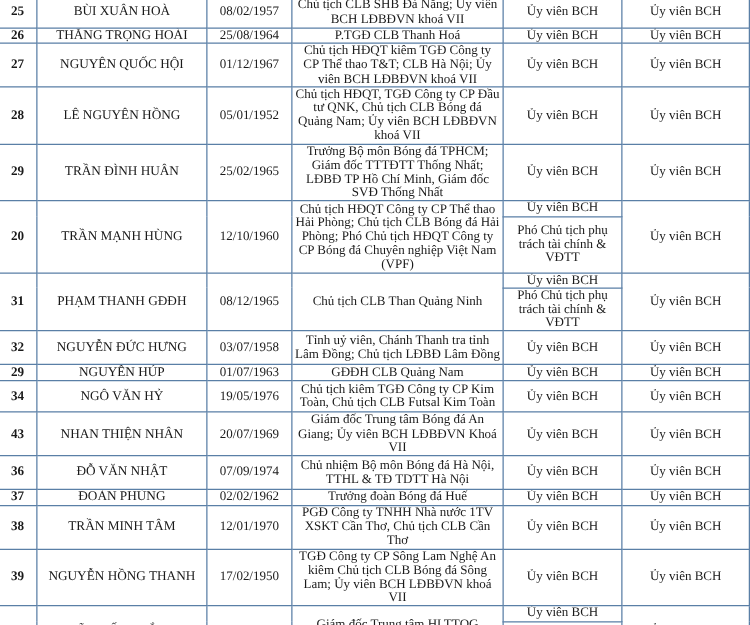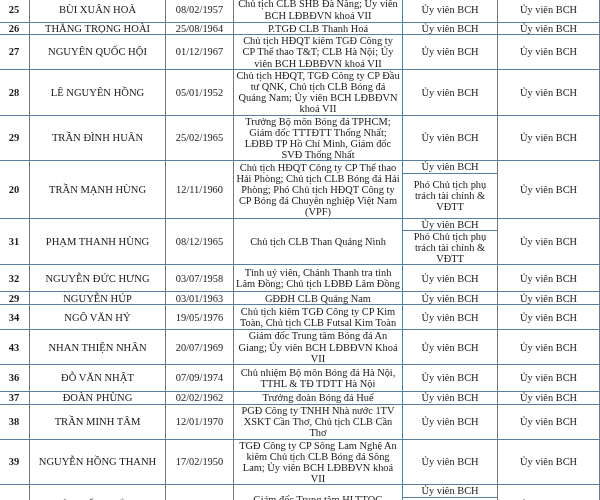--- a/index.html
+++ b/index.html
@@ -61,51 +61,51 @@
         <td class="stt">29</td>
         <td class="name">TRẦN ĐÌNH HUÂN</td>
         <td class="dob">25/02/1965</td>
         <td class="pos">Trưởng Bộ môn Bóng đá TPHCM; Giám đốc TTTĐTT Thống Nhất; LĐBĐ TP Hồ Chí Minh, Giám đốc SVĐ Thống Nhất</td>
         <td class="role">Ủy viên BCH</td>
         <td class="role">Ủy viên BCH</td>
       </tr>
       <tr style="height: 12px;">
         <td class="stt" rowspan="2">20</td>
         <td class="name" rowspan="2">TRẦN MẠNH HÙNG</td>
-        <td class="dob" rowspan="2">12/11/1960</td>
+        <td class="dob" rowspan="2">12/10/1960</td>
         <td class="pos" rowspan="2">Chủ tịch HĐQT Công ty CP Thể thao Hải Phòng; Chủ tịch CLB Bóng đá Hải Phòng; Phó Chủ tịch HĐQT Công ty CP Bóng đá Chuyên nghiệp Việt Nam (VPF)</td>
         <td class="role">Ủy viên BCH</td>
         <td class="role" rowspan="2">Ủy viên BCH</td>
       </tr>
       <tr style="height: 45px;">
         <td class="role">Phó Chủ tịch phụ trách tài chính &amp; VĐTT</td>
       </tr>
       <tr style="height: 12px;">
         <td class="stt" rowspan="2">31</td>
-        <td class="name" rowspan="2">PHẠM THANH HÙNG</td>
+        <td class="name" rowspan="2">PHẠM THANH GĐĐH</td>
         <td class="dob" rowspan="2">08/12/1965</td>
         <td class="pos" rowspan="2">Chủ tịch CLB Than Quảng Ninh</td>
         <td class="role">Ủy viên BCH</td>
         <td class="role" rowspan="2">Ủy viên BCH</td>
       </tr>
       <tr style="height: 29px;">
         <td class="role">Phó Chủ tịch phụ trách tài chính &amp; VĐTT</td>
       </tr>
       <tr style="height: 27px;">
         <td class="stt">32</td>
         <td class="name">NGUYỄN ĐỨC HƯNG</td>
         <td class="dob">03/07/1958</td>
         <td class="pos">Tỉnh uỷ viên, Chánh Thanh tra tỉnh Lâm Đồng; Chủ tịch LĐBĐ Lâm Đồng</td>
         <td class="role">Ủy viên BCH</td>
         <td class="role">Ủy viên BCH</td>
       </tr>
       <tr style="height: 13px;">
         <td class="stt">29</td>
         <td class="name">NGUYỄN HÚP</td>
-        <td class="dob">03/01/1963</td>
+        <td class="dob">01/07/1963</td>
         <td class="pos">GĐĐH CLB Quảng Nam</td>
         <td class="role">Ủy viên BCH</td>
         <td class="role">Ủy viên BCH</td>
       </tr>
       <tr style="height: 25px;">
         <td class="stt">34</td>
         <td class="name">NGÔ VĂN HỶ</td>
         <td class="dob">19/05/1976</td>
         <td class="pos">Chủ tịch kiêm TGĐ Công ty CP Kim Toàn, Chủ tịch CLB Futsal Kim Toàn</td>
         <td class="role">Ủy viên BCH</td>

